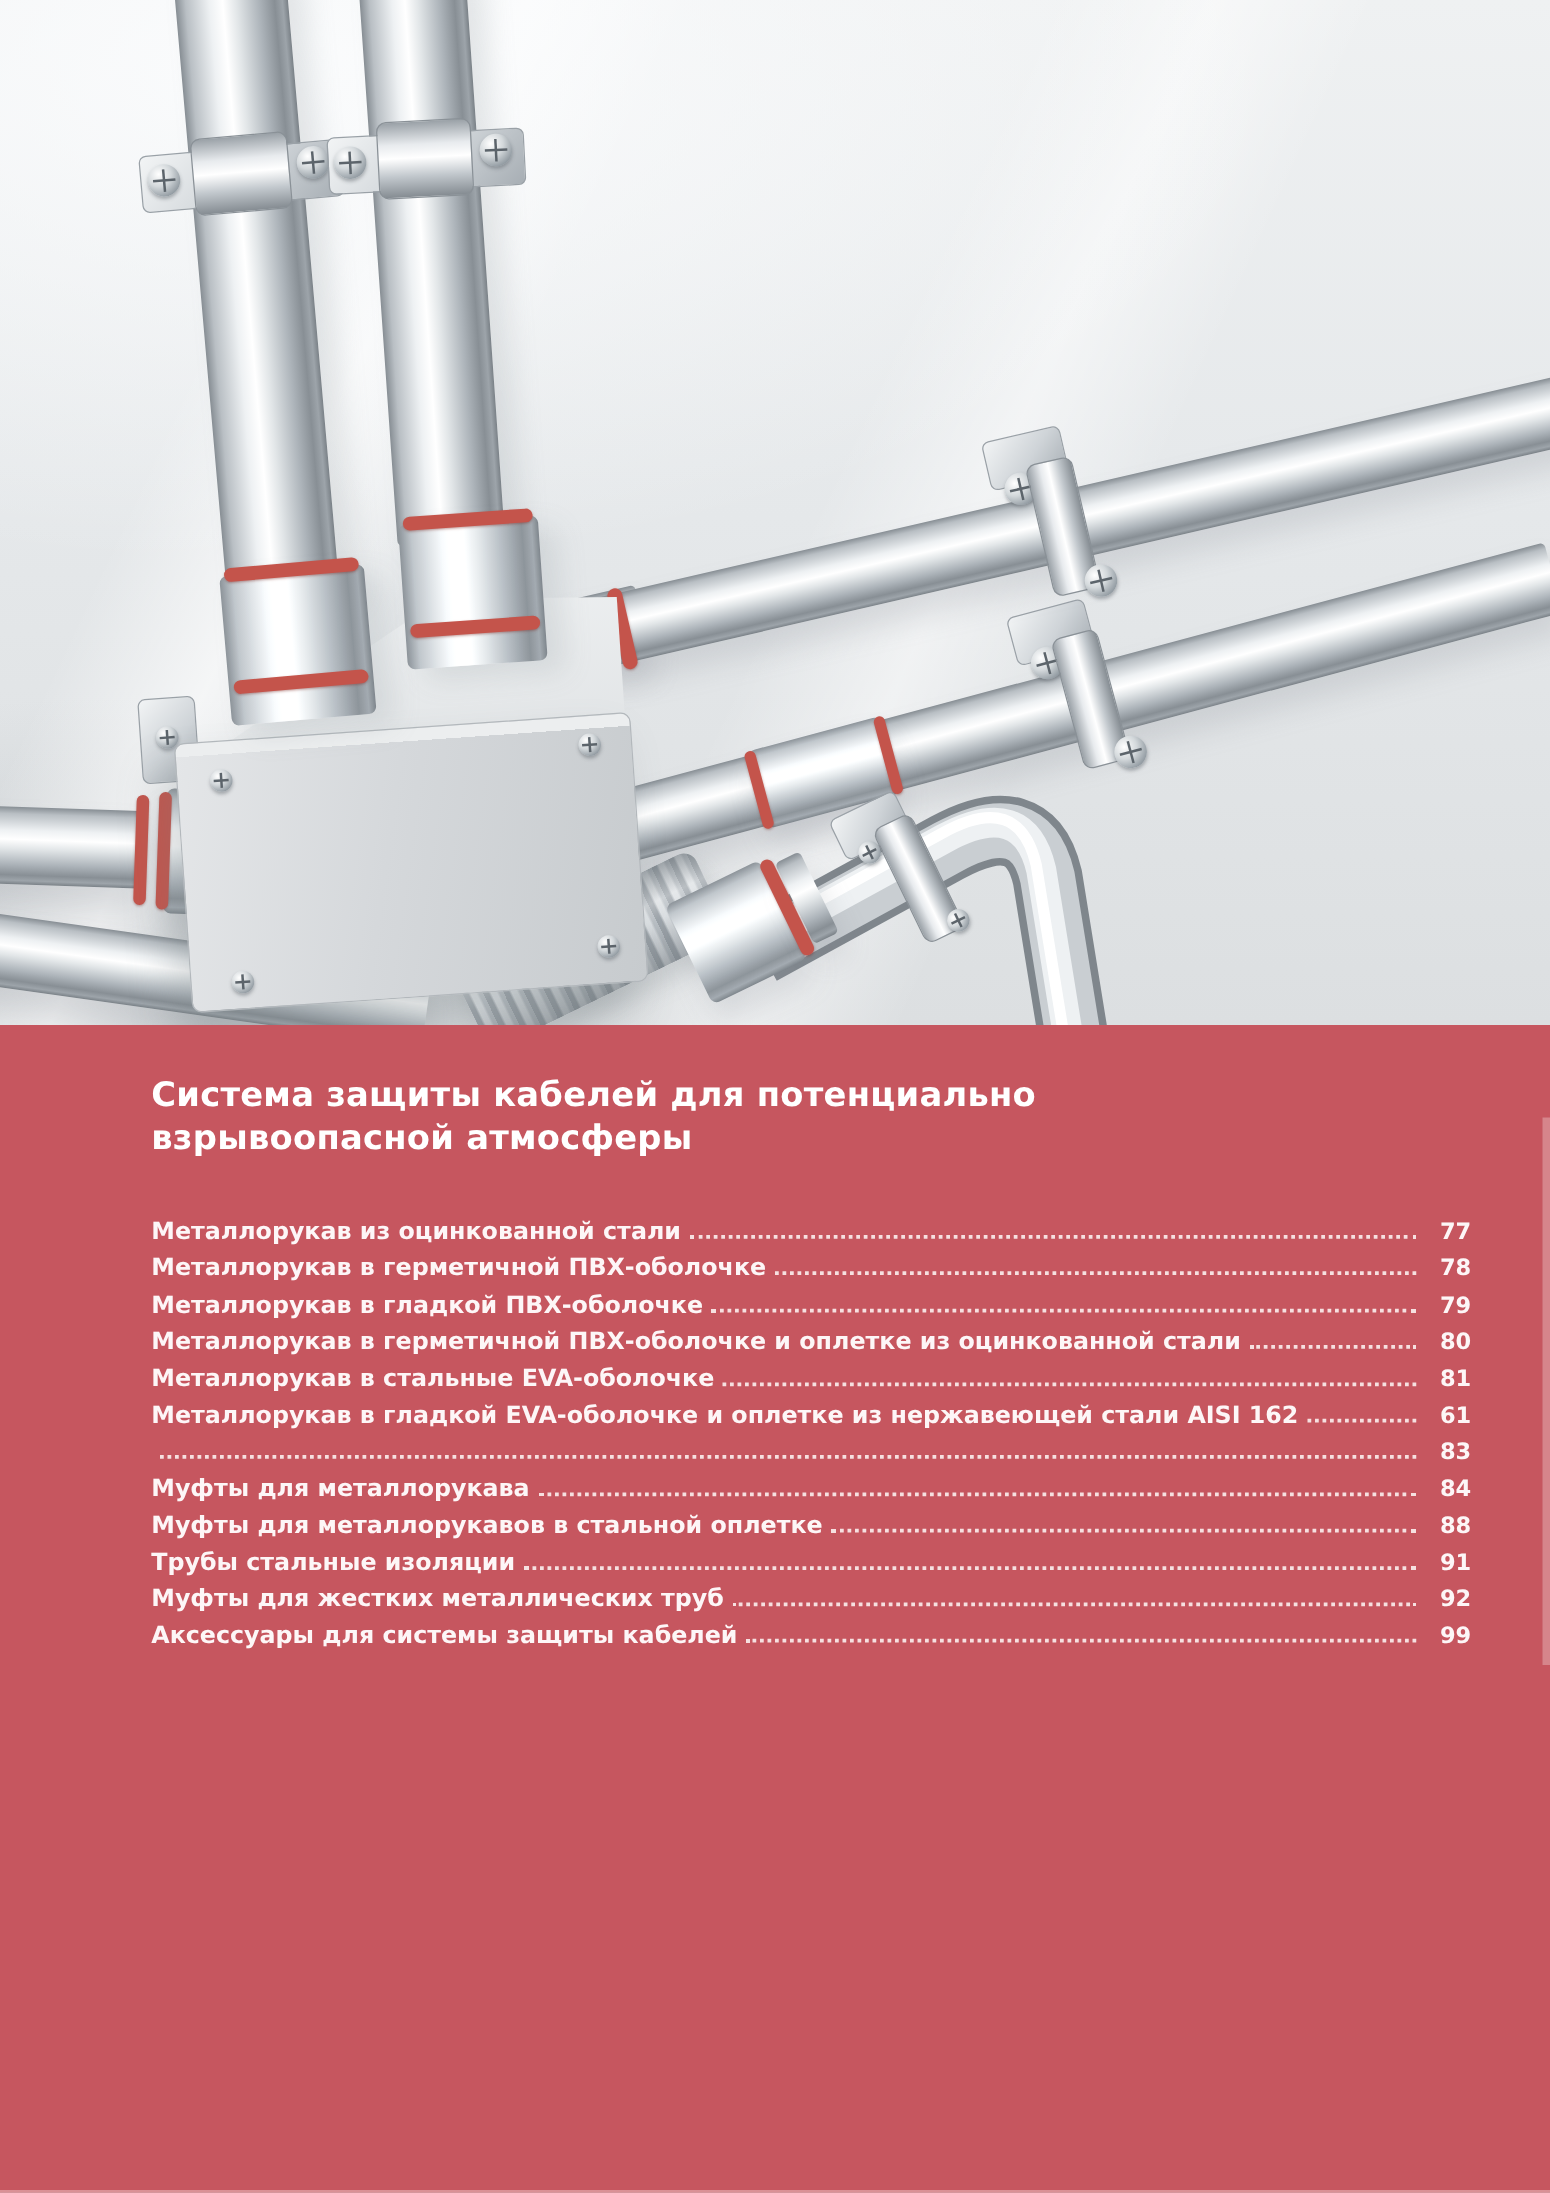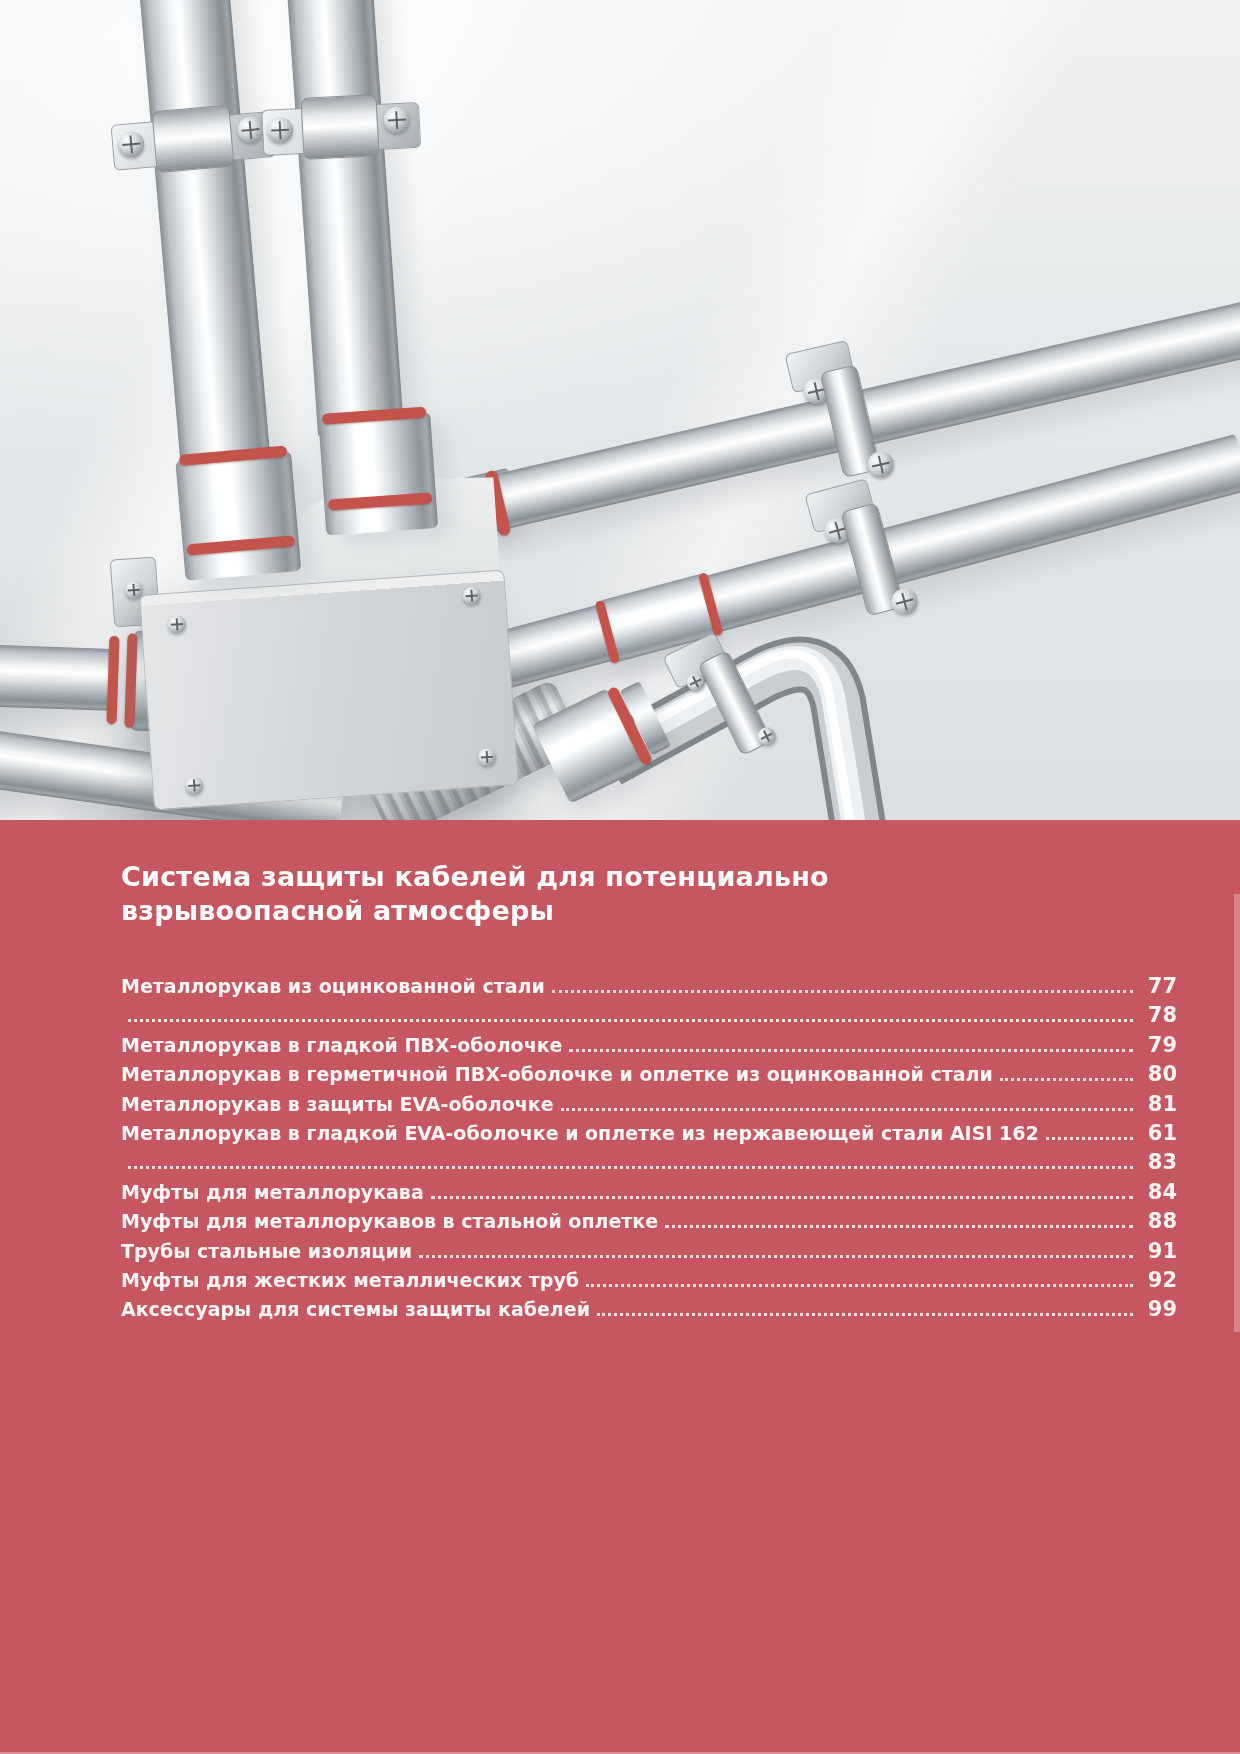--- a/index.html
+++ b/index.html
@@ -71,21 +71,21 @@
   #panel .edge-tab{position:absolute;right:0;top:74px;width:6px;height:438px;background:rgba(255,255,255,.28);}
   #panel .edge-bottom{position:absolute;left:0;bottom:0;width:100%;height:2px;background:rgba(255,255,255,.35);}
   .panel-title{
     margin:40px 63px 0 121px;
     font-size:27px;line-height:34px;font-weight:bold;letter-spacing:.2px;color:#ffffff;
   }
   .toc{margin:46px 63px 0 121px;}
   .toc-row{display:flex;align-items:baseline;height:29.4px;cursor:pointer;}
   .toc-label{font-size:19px;font-weight:bold;color:#fdf6f7;white-space:nowrap;text-align:right;}
   .toc-leader{flex:1;margin:0 8px 5px 7px;border-bottom:3px dotted rgba(250,235,236,.92);height:14px;}
-  .toc-page{width:36px;text-align:right;font-size:21px;font-weight:bold;color:#fdf6f7;}
+  .toc-page{width:36px;text-align:right;font-size:18px;font-weight:bold;color:#fdf6f7;}
 </style>
 </head>
 <body>
 
 <div id="photo">
 
   <div class="abs metal-h" style="left:470px;top:640px;width:800px;height:58px;transform-origin:left center;transform:rotate(-15deg);"></div>
 
   <div class="abs" style="left:600px;top:586px;width:118px;height:64px;transform:rotate(-15deg);">
     <div class="abs metal-h fitting" style="left:4px;top:0;width:110px;height:64px;"></div>
@@ -186,35 +186,36 @@
     <div>взрывоопасной атмосферы</div>
   </div>
 
   <div class="toc">
     <div class="toc-row">
       <span class="toc-label">Металлорукав из оцинкованной стали</span>
       <span class="toc-leader"></span>
       <span class="toc-page">77</span>
     </div>
     <div class="toc-row">
+      <span class="toc-label">Металлорукав в герметичной ПВХ-оболочке</span>
       <span class="toc-leader"></span>
       <span class="toc-page">78</span>
     </div>
     <div class="toc-row">
       <span class="toc-label">Металлорукав в гладкой ПВХ-оболочке</span>
       <span class="toc-leader"></span>
       <span class="toc-page">79</span>
     </div>
     <div class="toc-row">
       <span class="toc-label">Металлорукав в герметичной ПВХ-оболочке и оплетке из оцинкованной стали</span>
       <span class="toc-leader"></span>
       <span class="toc-page">80</span>
     </div>
     <div class="toc-row">
-      <span class="toc-label">Металлорукав в защиты EVA-оболочке</span>
+      <span class="toc-label">Металлорукав в стальные EVA-оболочке</span>
       <span class="toc-leader"></span>
       <span class="toc-page">81</span>
     </div>
     <div class="toc-row">
       <span class="toc-label">Металлорукав в гладкой EVA-оболочке и оплетке из нержавеющей стали AISI 162</span>
       <span class="toc-leader"></span>
       <span class="toc-page">61</span>
     </div>
     <div class="toc-row">
       <span class="toc-leader"></span>

